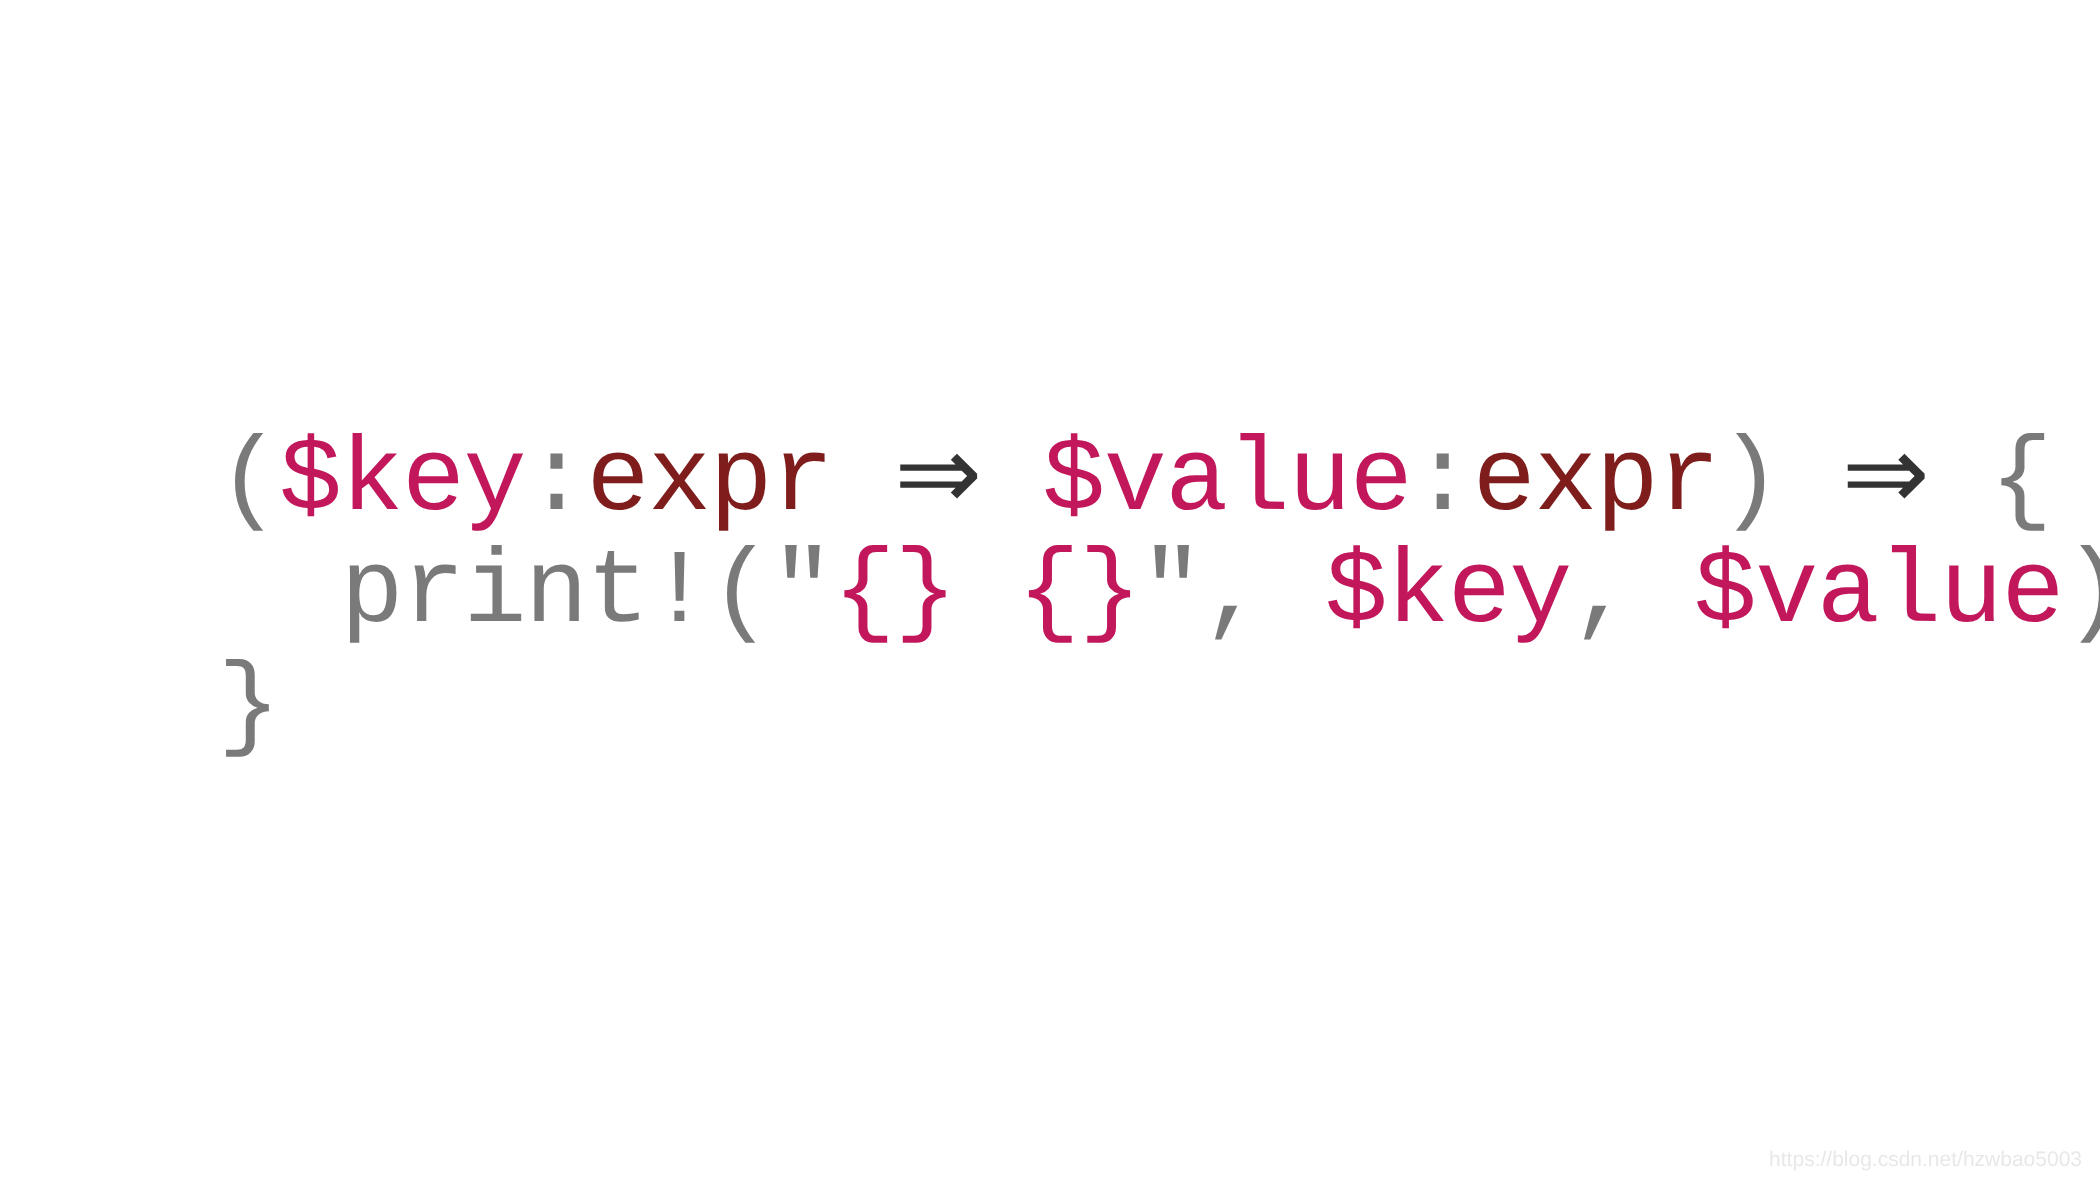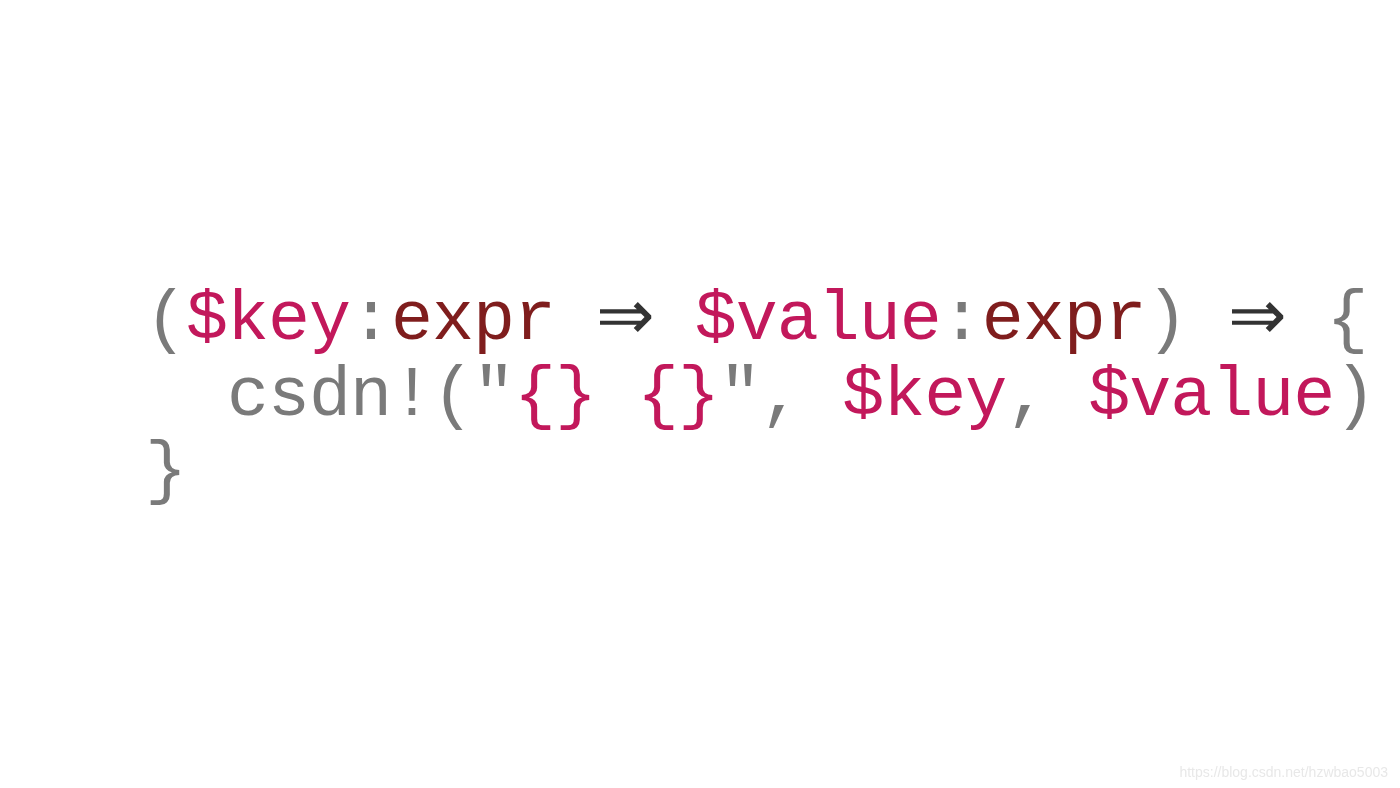--- a/index.html
+++ b/index.html
@@ -42,16 +42,16 @@
       font-size: 14px;
       color: #e8e8e8;
       font-family: Arial, sans-serif;
       letter-spacing: 0;
     }
   </style>
 </head>
 <body>
 
 <div class="code-block"><span><span class="gray">(</span><span class="pink">$key</span><span class="gray">:</span><span class="blue">expr</span><span> </span><span class="arrow">⇒</span><span> </span><span class="pink">$value</span><span class="gray">:</span><span class="blue">expr</span><span class="gray">)</span><span> </span><span class="arrow">⇒</span><span> </span><span class="gray">{</span></span>
-<span><span>  </span><span class="gray">csdn!(</span><span class="gray">"</span><span class="pink">{} {}</span><span class="gray">"</span><span class="gray">, </span><span class="pink">$key</span><span class="gray">, </span><span class="pink">$value</span><span class="gray">)</span></span>
+<span><span>  </span><span class="gray">print!(</span><span class="gray">"</span><span class="pink">{} {}</span><span class="gray">"</span><span class="gray">, </span><span class="pink">$key</span><span class="gray">, </span><span class="pink">$value</span><span class="gray">)</span></span>
 <span><span class="gray">}</span></span></div>
 
 <div class="watermark">https://blog.csdn.net/hzwbao5003</div>
 
 </body></html>

